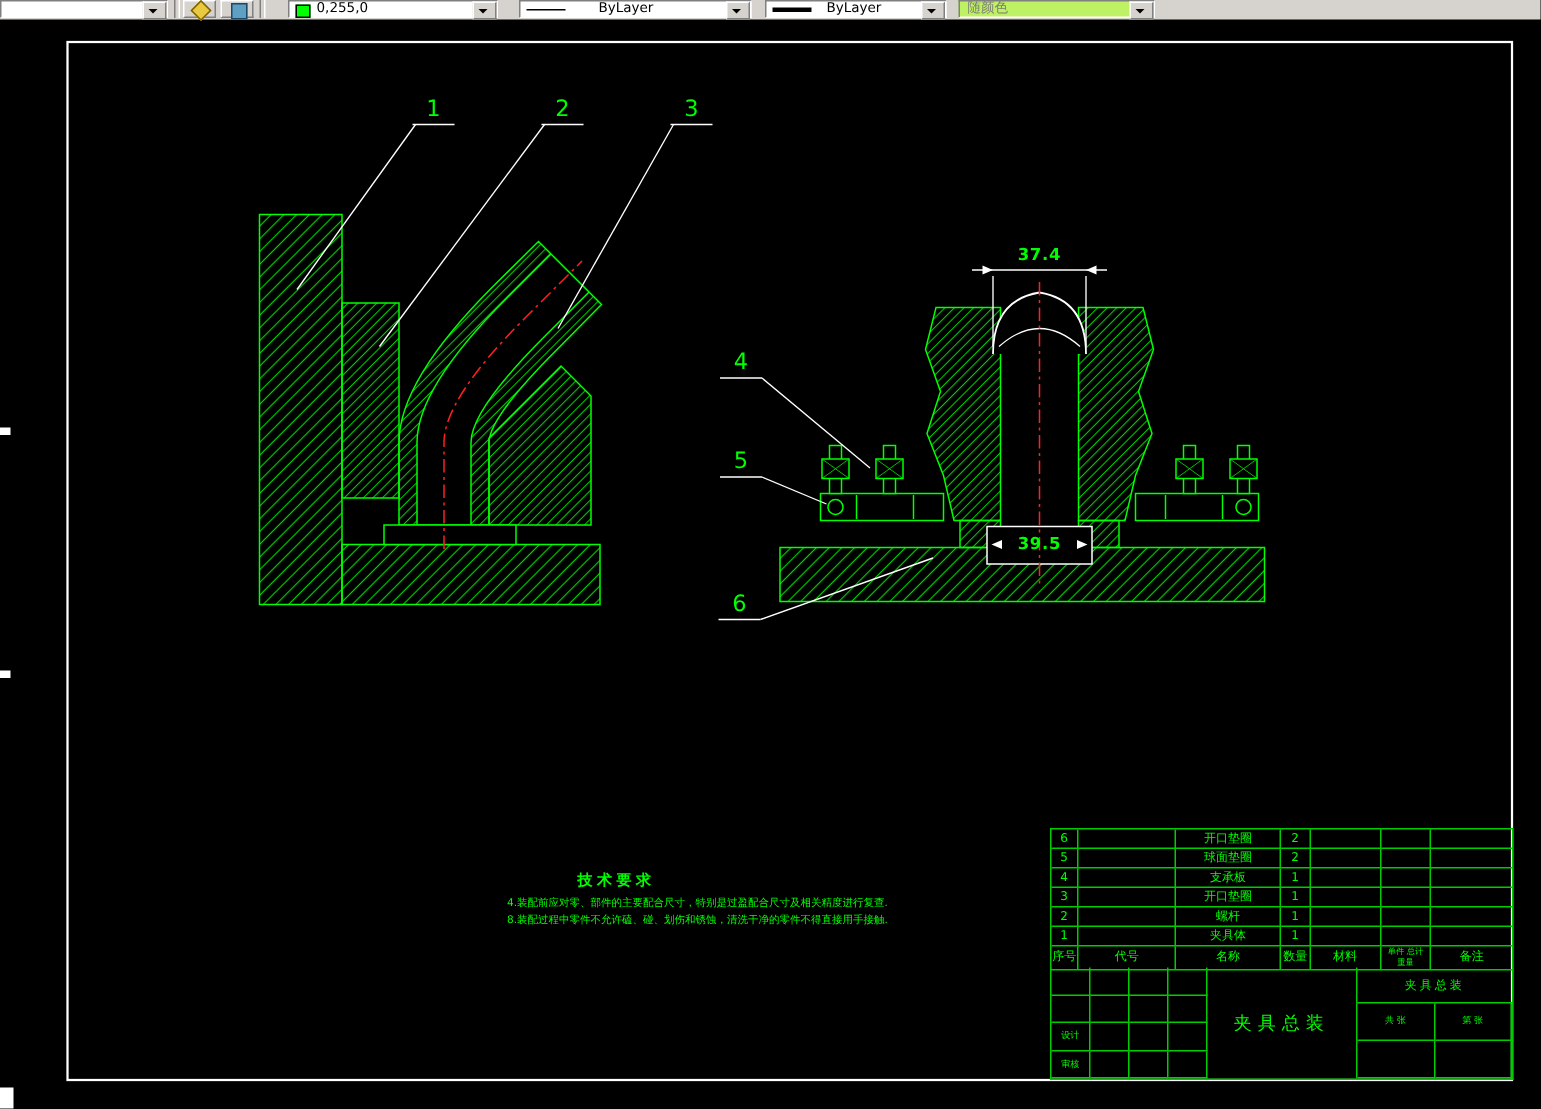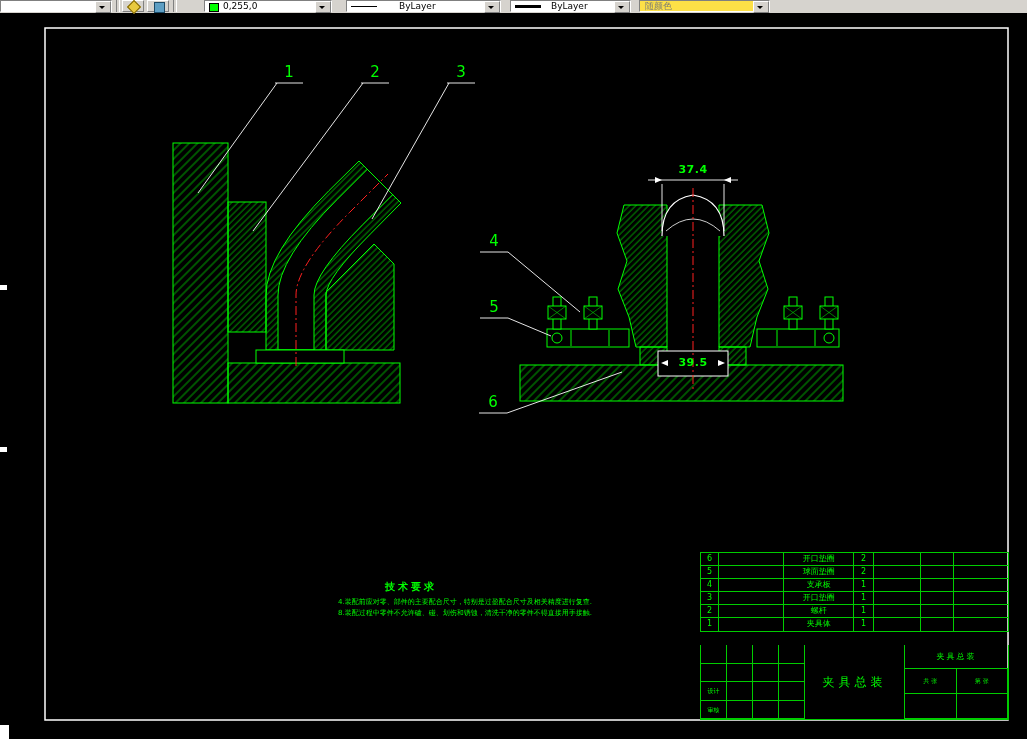--- a/index.html
+++ b/index.html
@@ -12,21 +12,21 @@
          border:1px solid;border-color:#808080 #fff #fff #808080;font-size:9px;color:#000;}
   .combo .val{position:absolute;left:18px;top:0;line-height:11px;white-space:nowrap;}
   .combo .val.noicon{left:5px;}
   .combo-arrow{position:absolute;right:0;top:0;width:14px;height:10px;background:#d6d3ce;
          border:1px solid;border-color:#fff #808080 #808080 #fff;}
   .combo-arrow::after{content:"";position:absolute;left:3px;top:4px;border:3px solid transparent;
          border-top-color:#000;}
   .swatch{position:absolute;left:4px;top:2px;width:8px;height:7px;border:1px solid #000;}
   .lt-sample{position:absolute;left:4px;top:5px;width:26px;height:1px;background:#000;}
   .lw-sample{position:absolute;left:4px;top:4px;width:26px;height:3px;background:#000;}
-  .combo.disabled{background:#fde047;padding-left:35px;}
+  .combo.disabled{background:#bef264;padding-left:35px;}
   .combo.disabled .val{color:#7d7d75;}
   .tb-btn{position:absolute;top:0;width:22px;height:12px;background:#d6d3ce;box-sizing:border-box;
          border:1px solid;border-color:#fff #808080 #808080 #fff;}
   .sep{position:absolute;top:0;width:2px;height:12px;border-left:1px solid #808080;border-right:1px solid #fff;}
 
   
   .svg-layer{position:absolute;left:0;top:0;z-index:1;}
   .ov{position:absolute;z-index:3;}
   .balloon{width:28px;height:18px;line-height:18px;text-align:center;color:#00ff00;font-size:15px;}
   .dim{width:56px;text-align:center;color:#00ff00;font-size:11px;font-weight:bold;letter-spacing:.5px;}
@@ -228,20 +228,32 @@
   </div>
   <div class="pt-row">
     <div class="pt-cell c-no">1</div>
     <div class="pt-cell c-code"></div>
     <div class="pt-cell c-name">夹具体</div>
     <div class="pt-cell c-qty">1</div>
     <div class="pt-cell c-mat"></div>
     <div class="pt-cell c-wt"></div>
     <div class="pt-cell c-rk"></div>
   </div>
+  <div class="pt-row hdr">
+    <div class="pt-cell c-no">序号</div>
+    <div class="pt-cell c-code">代号</div>
+    <div class="pt-cell c-name">名称</div>
+    <div class="pt-cell c-qty">数量</div>
+    <div class="pt-cell c-mat">材料</div>
+    <div class="pt-cell c-wt">
+      <div>单件 总计</div>
+      <div>重量</div>
+    </div>
+    <div class="pt-cell c-rk">备注</div>
+  </div>
 </div>
 
 <div class="ov tblock">
   <div class="tb-left">
     <div></div>
     <div></div>
     <div></div>
     <div></div>
     <div></div>
     <div></div>
@@ -274,21 +286,21 @@
   </div>
   <div class="sep" style="left:116px"></div>
   <div class="tb-btn" style="left:122px">
     <div style="position:absolute;left:6px;top:1px;width:8px;height:8px;background:#e8c93f;border:1px solid #7a6000;transform:rotate(45deg)"></div>
   </div>
   <div class="tb-btn" style="left:147px">
     <div style="position:absolute;left:6px;top:1px;width:9px;height:9px;background:#5e9fc4;border:1px solid #1c4a66"></div>
   </div>
   <div class="sep" style="left:173px"></div>
 
-  <div class="combo" style="left:204px;width:128px">
+  <div class="combo" style="left:192px;width:140px">
     <div class="swatch" style="background:#00ff00"></div>
     <div class="val">0,255,0</div>
     <div class="combo-arrow"></div>
   </div>
 
   <div class="combo" style="left:346px;width:155px">
     <div class="lt-sample"></div>
     <div class="val" style="left:52px">ByLayer</div>
     <div class="combo-arrow"></div>
   </div>

